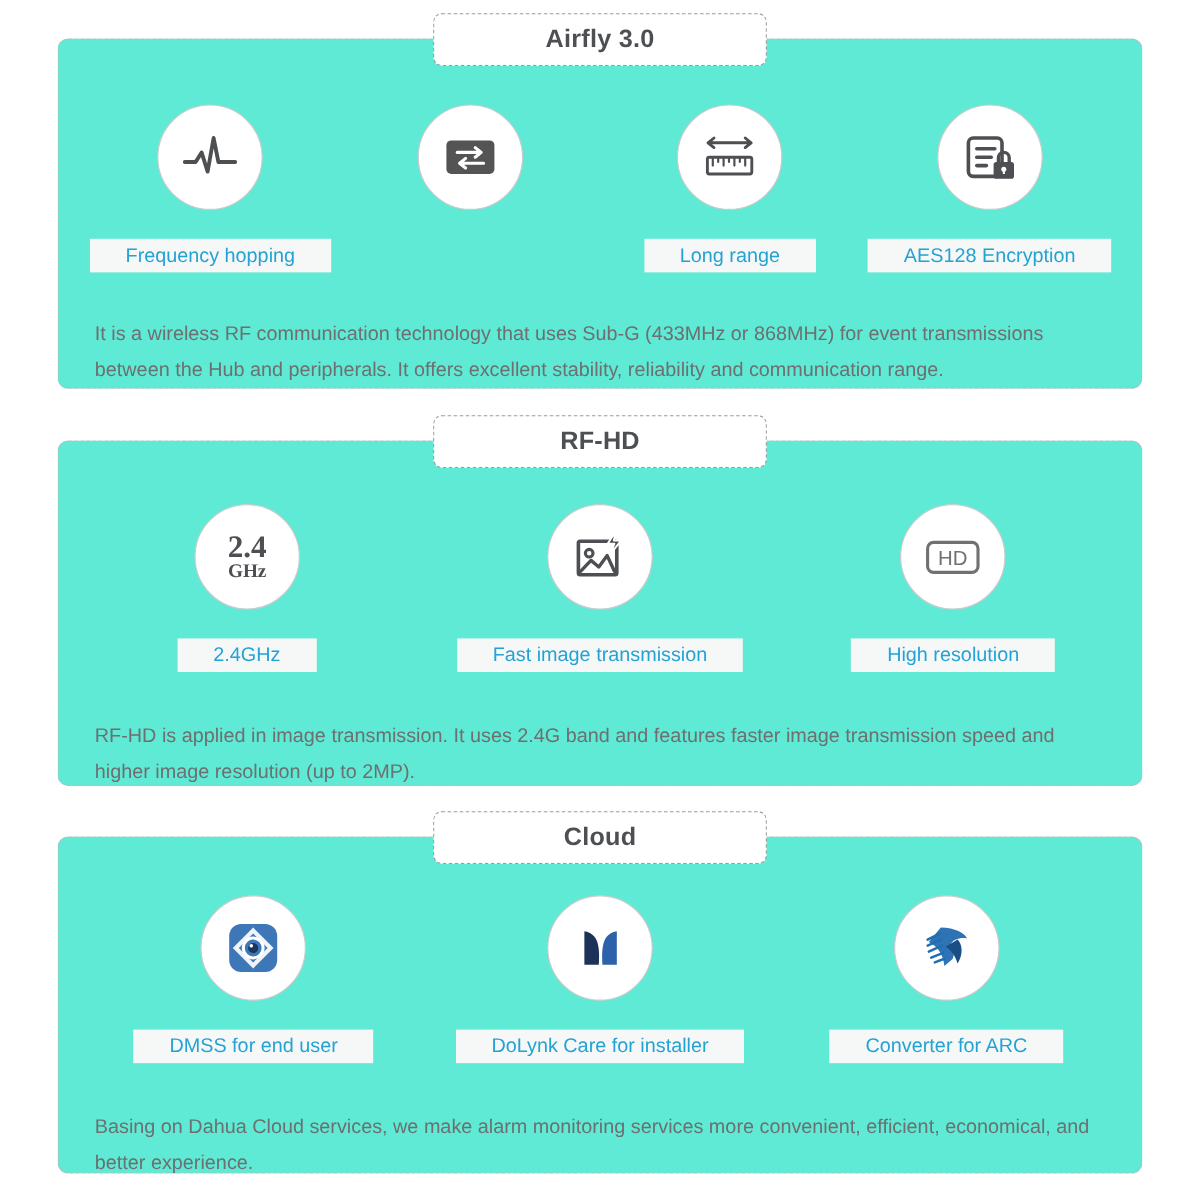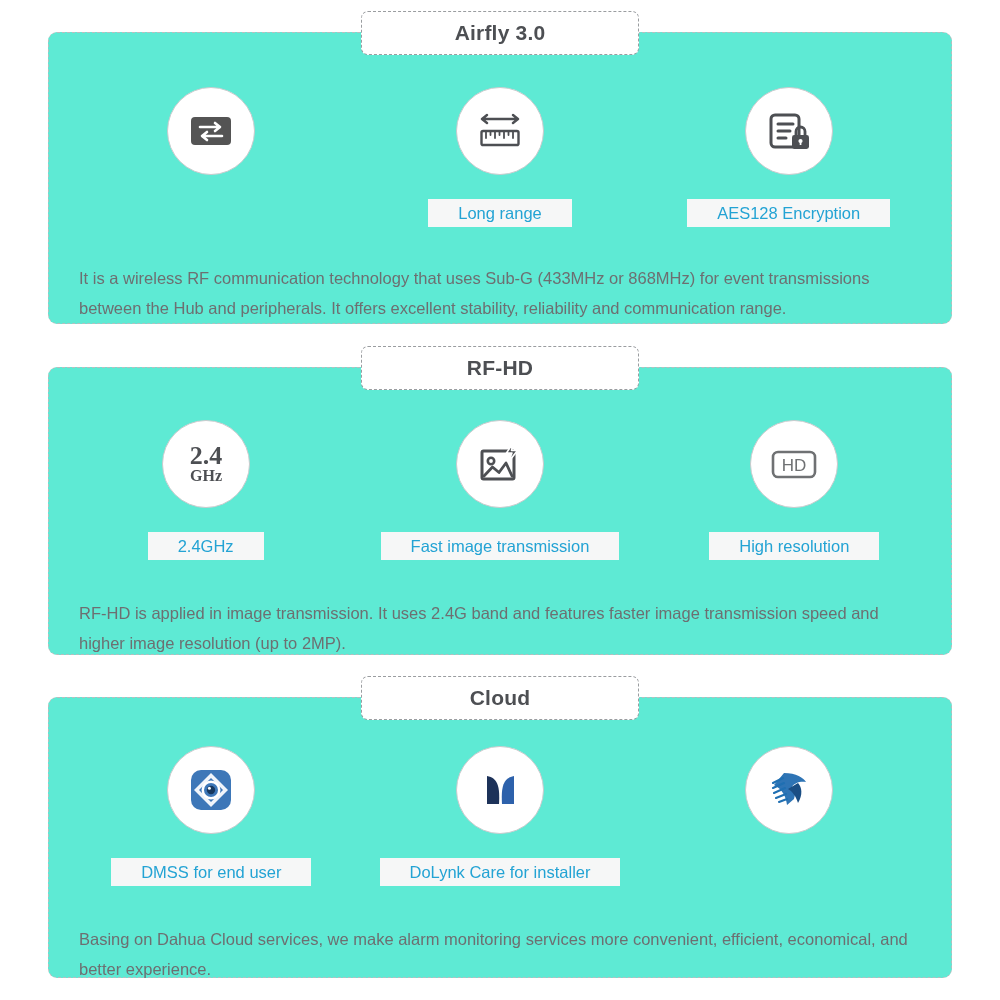--- a/index.html
+++ b/index.html
@@ -114,20 +114,28 @@
 </head>
 <body>
 
 <div class="page">
 
   <div class="section" id="sec-airfly">
     <div class="section-title">Airfly 3.0</div>
 
     <div class="icon-row row-top-1">
 
+      <div class="feature">
+        <div class="icon-circle">
+          <svg width="52" height="52" viewBox="0 0 52 52">
+            <polyline points="5,30 14,30 19,22 24,38 29,10 33,30 47,30" fill="none" stroke="#4d4f53" stroke-width="3.2" stroke-linejoin="round" stroke-linecap="round"></polyline>
+          </svg>
+        </div>
+        <div class="chip">Frequency hopping</div>
+      </div>
 
       <div class="feature">
         <div class="icon-circle">
           <svg width="52" height="52" viewBox="0 0 52 52">
             <rect x="6" y="12" width="40" height="28" rx="4" fill="#545454"></rect>
             <path d="M15 22 H34 M30 18 L35 22 L30 26" fill="none" stroke="#ffffff" stroke-width="2.6" stroke-linecap="round" stroke-linejoin="round"></path>
             <path d="M37 31 H18 M22 27 L17 31 L22 35" fill="none" stroke="#ffffff" stroke-width="2.6" stroke-linecap="round" stroke-linejoin="round"></path>
           </svg>
         </div>
       </div>
@@ -253,20 +261,21 @@
             <path d="M36 20 C40 24, 41 32, 36 40 C34 33, 30 28, 26 26 Z" fill="#1a4e84"></path>
             <g stroke="#1f6fb2" stroke-width="2.1" stroke-linecap="round">
               <line x1="11" y1="20" x2="21" y2="15"></line>
               <line x1="11" y1="25" x2="22" y2="20"></line>
               <line x1="12" y1="30" x2="23" y2="25"></line>
               <line x1="14" y1="35" x2="24" y2="31"></line>
               <line x1="17" y1="39" x2="25" y2="36"></line>
             </g>
           </svg>
         </div>
+        <div class="chip">Converter for ARC</div>
       </div>
 
     </div>
 
     <div class="desc desc-3">Basing on Dahua Cloud services, we make alarm monitoring services more convenient, efficient, economical, and better experience.</div>
   </div>
 
 </div>
 
 </body></html>

